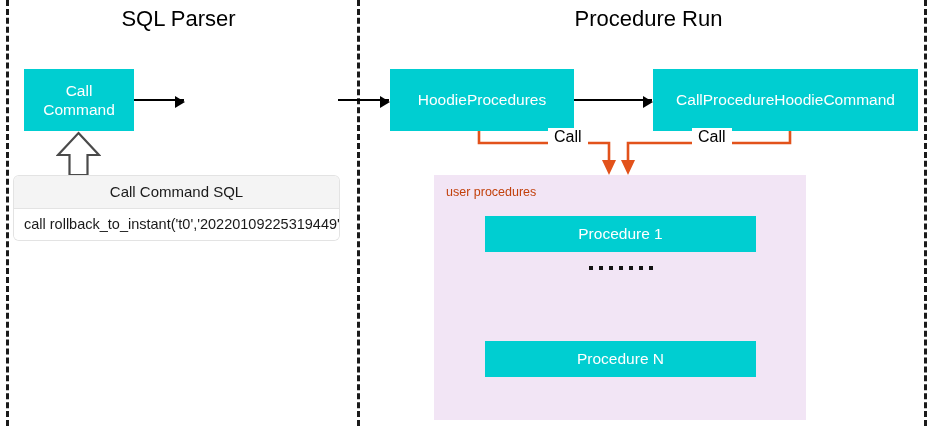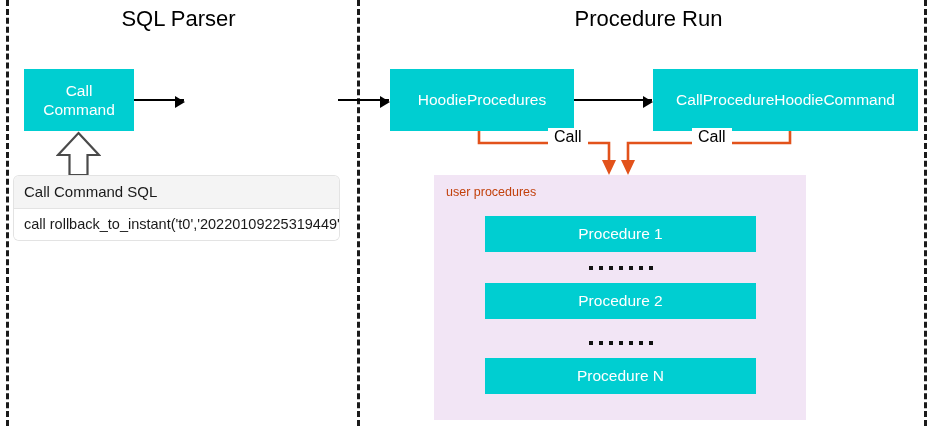--- a/index.html
+++ b/index.html
@@ -109,20 +109,21 @@
     font-size: 14.5px;
     color: #1a1a1a;
     border-bottom: 1px solid #e3e3e3;
     white-space: nowrap;
     background: #ffffff;
   }
   .sql-row:last-child { border-bottom: none; }
   .sql-header {
     background: #f4f4f4;
     font-size: 15px;
+    text-align: center;
   }
 
   
   #orange-layer {
     position: absolute;
     left: 0;
     top: 0;
     width: 932px;
     height: 443px;
     pointer-events: none;
@@ -163,21 +164,21 @@
     background: #00CED1;
     color: #ffffff;
     font-size: 15.5px;
     display: flex;
     align-items: center;
     justify-content: center;
     white-space: nowrap;
   }
   #proc-1 { top: 41px; }
   #proc-2 { top: 108px; }
-  #proc-n { top: 183px; }
+  #proc-n { top: 166px; }
 
   .dots {
     position: absolute;
     left: 51px;
     width: 271px;
     height: 10px;
     display: flex;
     align-items: center;
     justify-content: center;
     gap: 6px;
@@ -241,21 +242,20 @@
     <div class="dots" id="dots-1">
       <span></span>
       <span></span>
       <span></span>
       <span></span>
       <span></span>
       <span></span>
       <span></span>
     </div>
 
-    <div class="proc-box" id="proc-2">Procedure 2</div>
 
     <div class="dots" id="dots-2">
       <span></span>
       <span></span>
       <span></span>
       <span></span>
       <span></span>
       <span></span>
       <span></span>
     </div>

